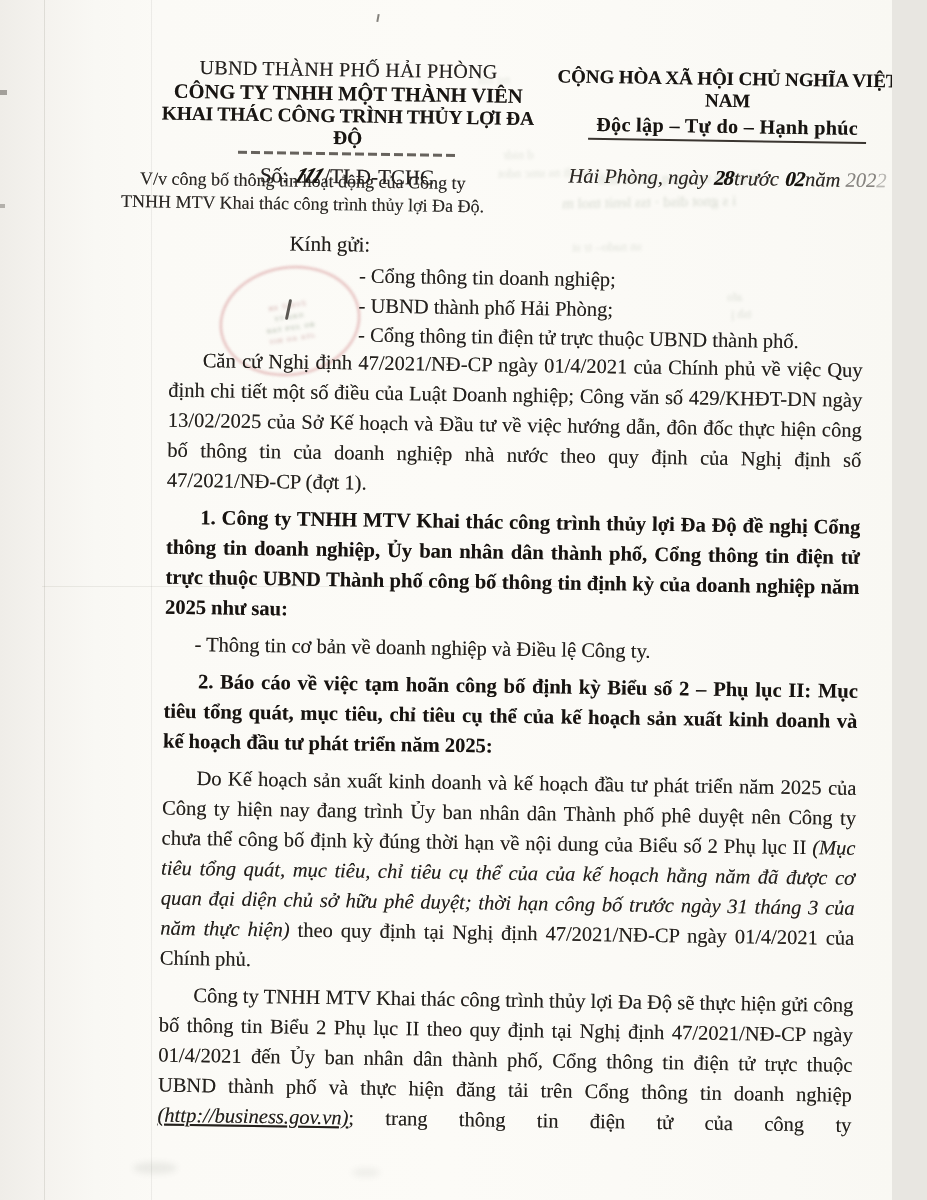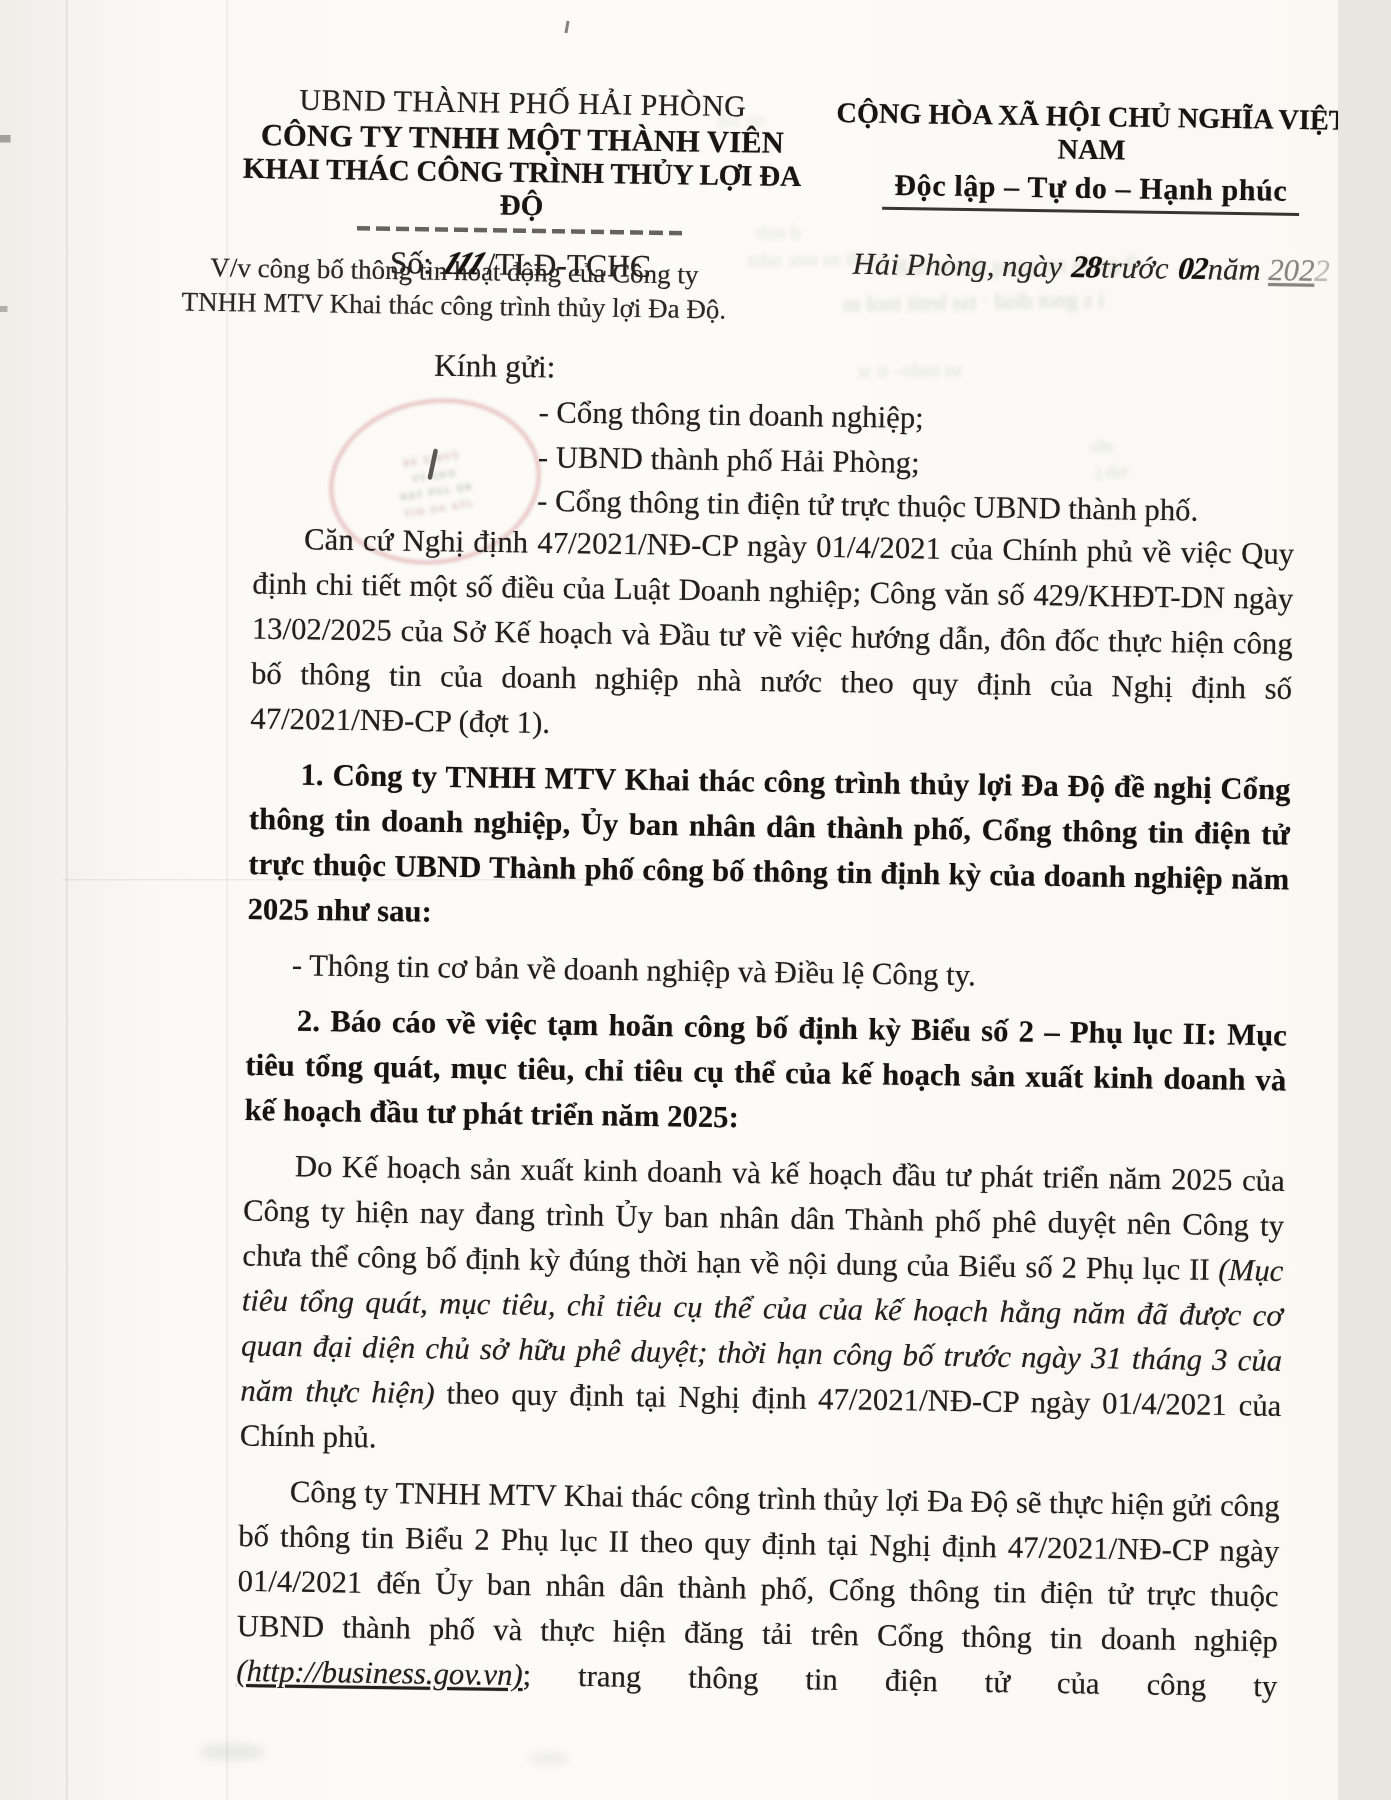--- a/index.html
+++ b/index.html
@@ -65,21 +65,21 @@
     position:absolute;left:55px;top:172px;width:487px;text-align:center;
     font-size:18px;line-height:22.5px;color:#2a2724;
   }
   .hdr-right{position:absolute;left:532px;top:64px;width:380px;text-align:center;}
   .hr1{font-size:19px;font-weight:700;letter-spacing:-.1px;color:#171411;}
   .hr2{
     display:inline-block;font-size:20px;font-weight:700;letter-spacing:.4px;
     margin-top:3px;padding:0 8px 2px;border-bottom:2.6px solid #3a3530;color:#171411;
   }
   .date-line{margin-top:24px;font-size:20.5px;font-style:italic;color:#2a2622;white-space:nowrap;}
-  .yr-fade{opacity:.55;text-decoration:underline;}
+  .yr-fade{opacity:.55;}
   .yr-cut{opacity:.3;letter-spacing:-2px;}
   .salutation{position:absolute;left:168px;top:231px;width:700px;font-size:21px;color:#221f1c;}
   .kg-label{margin-left:118px;line-height:30px;}
   .recipients{margin-left:188px;margin-top:2px;font-size:20.5px;line-height:29.5px;}
   .bodytext{
     position:absolute;left:167px;top:349px;width:694px;
     font-size:20.5px;line-height:30px;color:#23201c;
     text-align:justify;
   }
   .para{margin:0 0 7px;text-indent:34px;}

